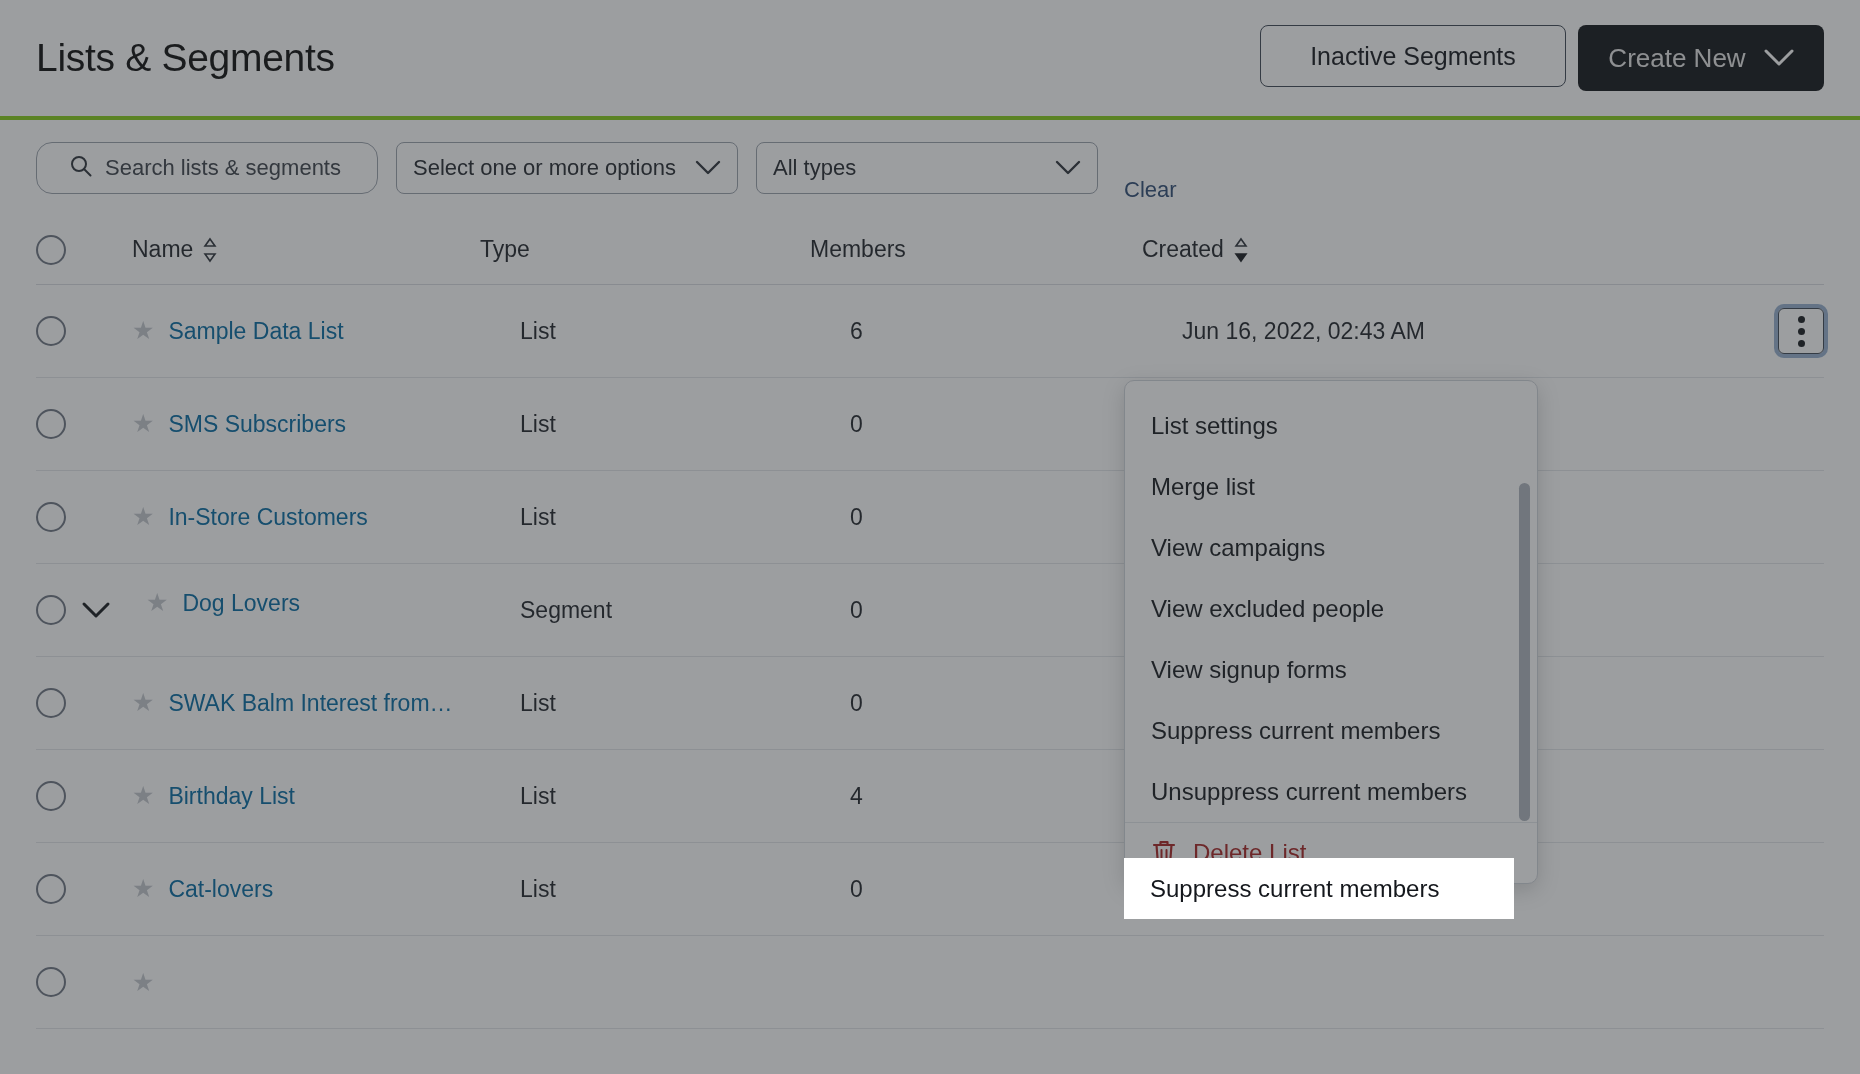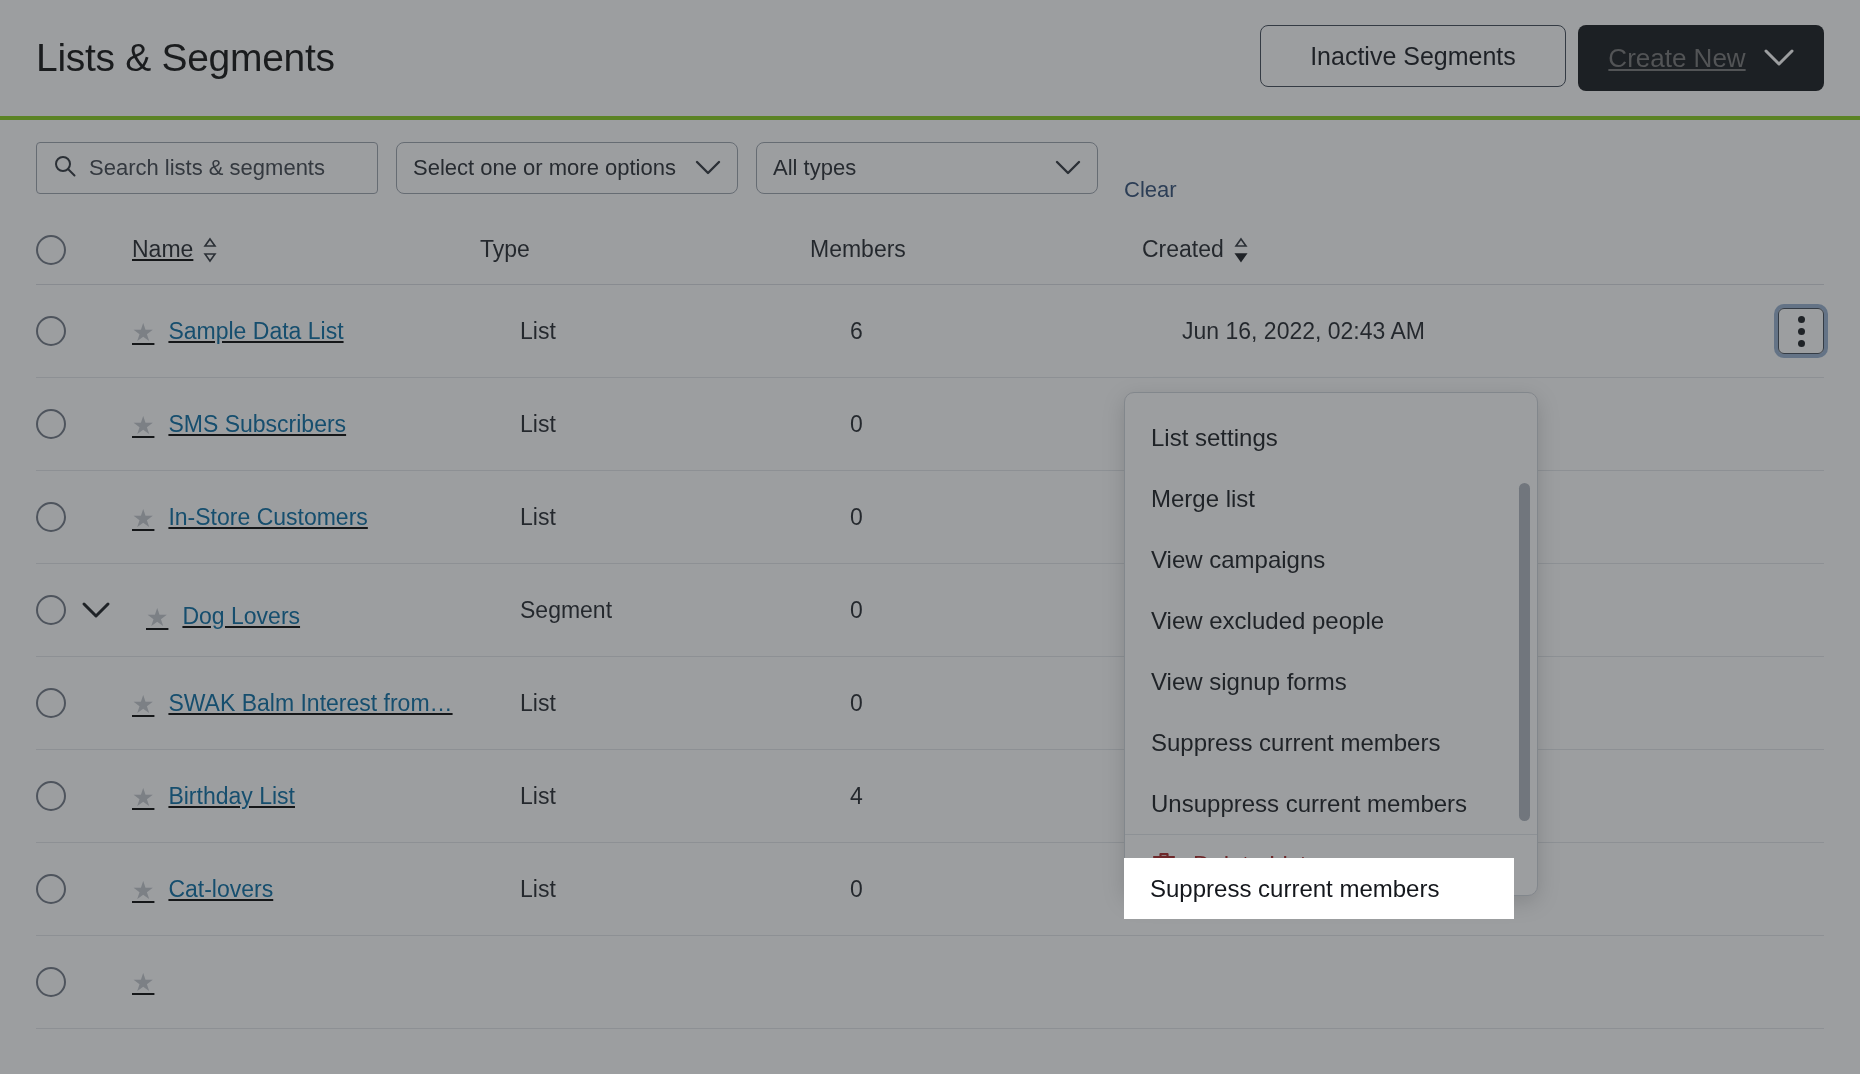--- a/index.html
+++ b/index.html
@@ -50,45 +50,44 @@
     padding:0 24px;
     box-sizing:border-box;
     cursor:pointer;
   }
   .btn-primary{
     height:66px;
     min-width:246px;
     border:none;
     border-radius:8px;
     background:#0f1115;
-    color:#737373;
+    color:#e5e5e5;
     font-size:26px;
     font-family:"Liberation Sans", sans-serif;
     display:flex;align-items:center;justify-content:center;
     gap:18px;
     padding:0 26px;
     box-sizing:border-box;
     cursor:pointer;
-    text-decoration:underline;
   }
   .chev{display:inline-block;line-height:0;}
 
   
   .filterbar{
     height:95px;flex:0 0 95px;
     display:flex;align-items:center;gap:18px;
     padding:0 36px;
     box-sizing:border-box;
   }
   .search-box{
     width:342px;height:52px;
     border:1px solid #9aa1ab;
-    border-radius:4px;
+    border-radius:16px;
     display:flex;align-items:center;gap:12px;
-    padding:0 16px;
+    padding:0 32px;
     box-sizing:border-box;
     background:transparent;
   }
   .search-ph{
     font-size:22px;color:#3b4049;white-space:nowrap;
   }
   .select-box{
     height:52px;
     border:1px solid #9aa1ab;
     border-radius:8px;
@@ -118,21 +117,21 @@
   .trow{
     display:flex;align-items:center;
     height:93px;
     border-bottom:1px solid #e2e5e9;
     box-sizing:border-box;
   }
   .trow.head{
     height:70px;border-bottom:1px solid #d9dce1;
   }
   .c-check{width:96px;flex:0 0 96px;display:flex;align-items:center;}
-  .c-name{width:348px;flex:0 0 348px;display:flex;align-items:flex-end;gap:14px;text-decoration:underline;}
+  .c-name{width:348px;flex:0 0 348px;display:flex;align-items:flex-start;gap:14px;}
   .c-type{width:330px;flex:0 0 330px;}
   .c-members{width:332px;flex:0 0 332px;}
   .c-created{flex:1 1 auto;display:flex;align-items:center;}
   .c-kebab{width:96px;flex:0 0 96px;display:flex;align-items:center;justify-content:flex-end;}
 
   .checkbox{
     width:30px;height:30px;border-radius:50%;
     border:2px solid #6d7480;box-sizing:border-box;
     cursor:pointer;
   }
@@ -160,21 +159,21 @@
   #scrim{
     position:absolute;inset:0;
     background:rgba(45,48,53,0.47);
     z-index:50;
     pointer-events:none;
   }
 
   
   #menu{
     position:absolute;
-    left:1124px;top:392px;
+    left:1124px;top:380px;
     width:412px;
     background:#ffffff;
     border:1px solid #cfd3d9;
     border-radius:10px;
     box-shadow:0 6px 22px rgba(0,0,0,.18);
     z-index:40;
     overflow:hidden;
   }
   .menu-inner{padding:14px 0 0 0;}
   .mi{

